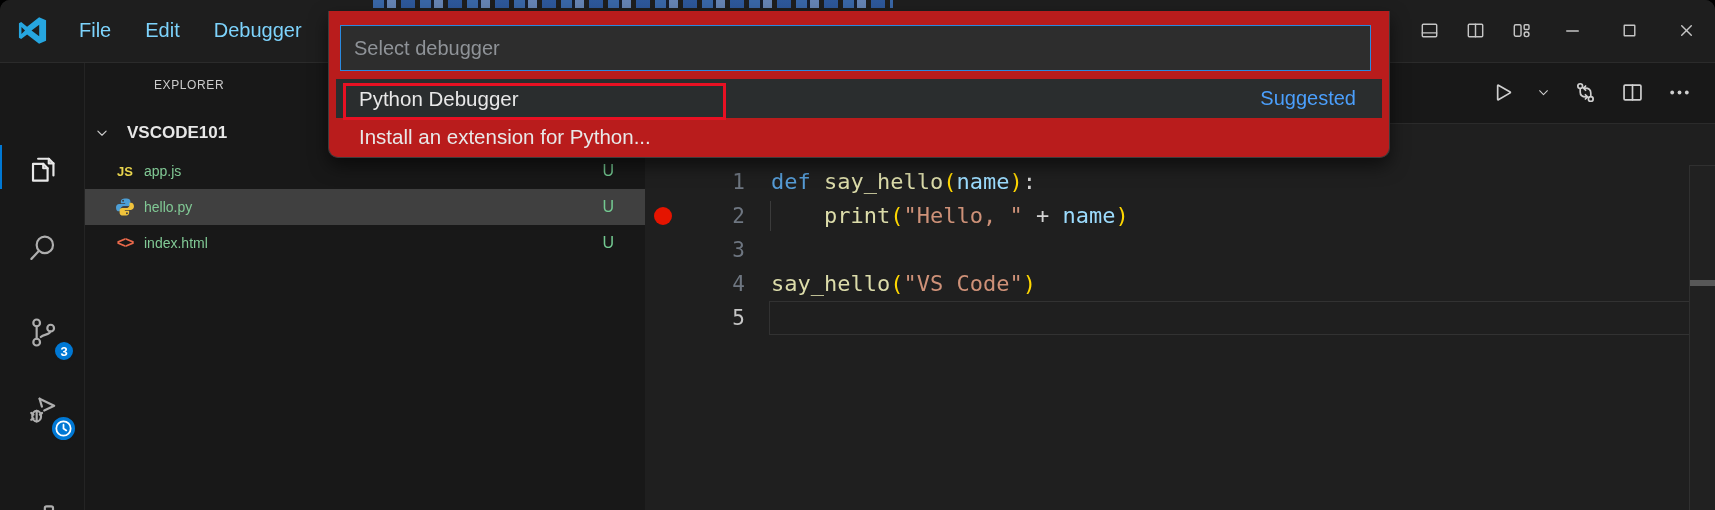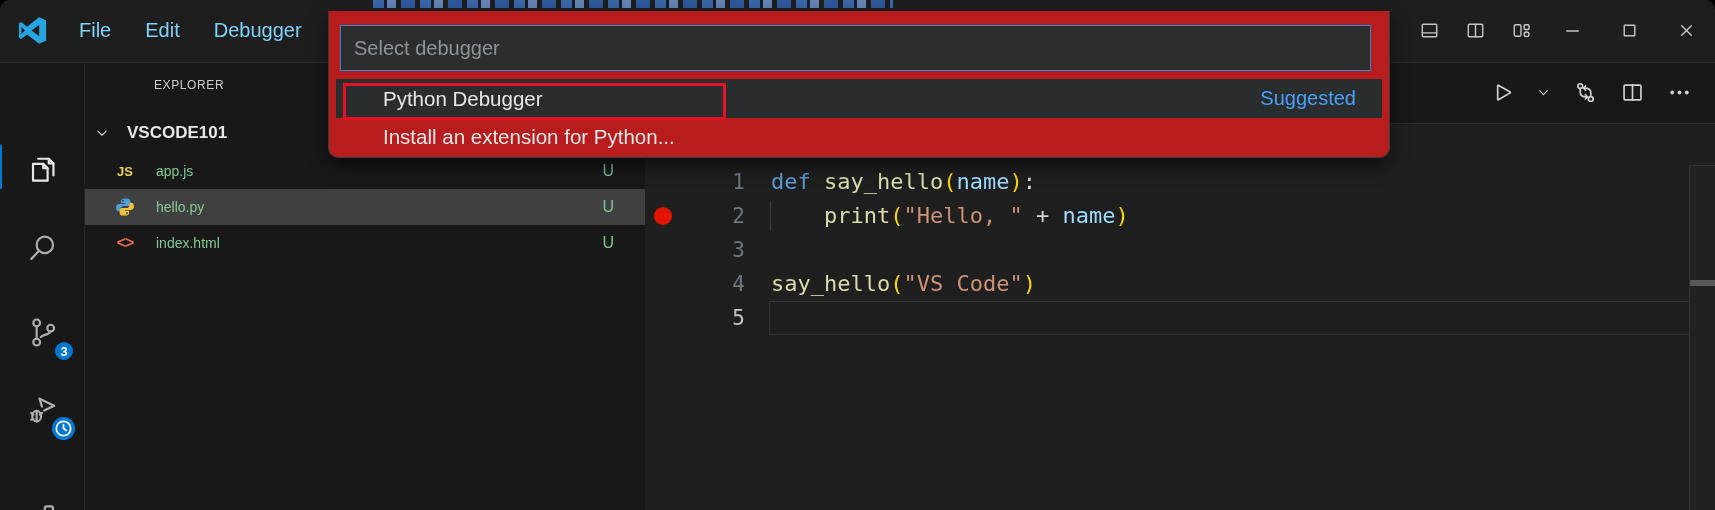--- a/index.html
+++ b/index.html
@@ -31,21 +31,21 @@
   .badge-clock{position:absolute;right:7px;bottom:-2px;width:27px;height:27px;border-radius:50%;
              background:#0078d4;border:2px solid #181818;box-sizing:border-box;display:flex;
              align-items:center;justify-content:center;}
   .badge-clock .icn{width:21px;height:21px;}
   
   #sidebar{position:absolute;left:85px;top:62px;width:560px;bottom:0;background:#181818;z-index:2;}
   #explorer-title{position:absolute;left:26px;top:16px;font-size:12px;letter-spacing:.6px;color:#cccccc;margin-left:43px;}
   #folder-row{position:absolute;left:0;top:53px;width:100%;height:36px;display:flex;align-items:center;}
   #folder-row .tw{width:18px;height:18px;margin-left:8px;color:#cccccc;}
   #folder-label{margin-left:16px;font-size:17px;font-weight:bold;color:#e7e7e7;}
-  .file-row{position:absolute;left:0;width:100%;height:36px;display:flex;align-items:center;gap:12px;}
+  .file-row{position:absolute;left:0;width:100%;height:36px;display:flex;align-items:center;}
   .file-row.selected{background:#404040;}
   .file-icon{width:22px;height:22px;margin-left:29px;display:flex;align-items:center;justify-content:center;flex:none;}
   .file-label{margin-left:8px;font-size:14px;color:#81c995;}
   .git-badge{position:absolute;right:31px;font-size:16px;color:#73c991;}
   .js-glyph{color:#e8d44d;font-weight:bold;font-size:13px;font-family:"Liberation Sans",sans-serif;}
   .html-glyph{color:#e8684a;font-weight:bold;font-size:16px;letter-spacing:-1px;}
   
   #editor{position:absolute;left:645px;top:62px;right:0;bottom:0;background:#1f1f1f;}
   #tabstrip{position:absolute;left:0;top:0;right:0;height:62px;background:#181818;
             border-bottom:1px solid #2b2b2b;display:flex;align-items:center;justify-content:flex-end;
@@ -68,21 +68,21 @@
   #minimap{position:absolute;right:0;top:103px;bottom:0;width:25px;border-left:1px solid #303030;
            border-top:1px solid #303030;background:#212121;}
   #minimap-slider{position:absolute;left:0;right:0;top:114px;height:6px;background:#6b6b6b;opacity:.75;}
   
   #quickpick{position:absolute;left:328px;top:11px;width:1062px;height:147px;background:#b91c1c;
              border:1px solid #3c3c3c;border-top:none;border-radius:0 0 10px 10px;
              box-shadow:0 8px 18px rgba(0,0,0,.55);z-index:50;box-sizing:border-box;}
   #qp-input{position:absolute;left:11px;right:18px;top:14px;height:46px;background:#2d2d2d;
             border:1px solid #2a8ae0;box-sizing:border-box;display:flex;align-items:center;}
   #qp-placeholder{margin-left:13px;font-size:20px;color:#8f9398;}
-  .qp-row{position:absolute;left:7px;right:7px;height:39px;display:flex;align-items:center;padding-left:24px;}
+  .qp-row{position:absolute;left:7px;right:7px;height:39px;display:flex;align-items:center;}
   .qp-row.focused{background:#2a2d2e;}
   .qp-label{margin-left:23px;font-size:20.5px;color:#e8e8e8;}
   .qp-badge{position:absolute;right:26px;font-size:20px;color:#4b9ffc;}
   #qp-annotation{position:absolute;left:14px;top:72px;width:383px;height:37px;
                  border:3px solid #e81123;box-sizing:border-box;pointer-events:none;z-index:60;}
   .icn{display:inline-flex;}
   .icn svg{width:100%;height:100%;display:block;}
 </style>
 </head>
 <body>

